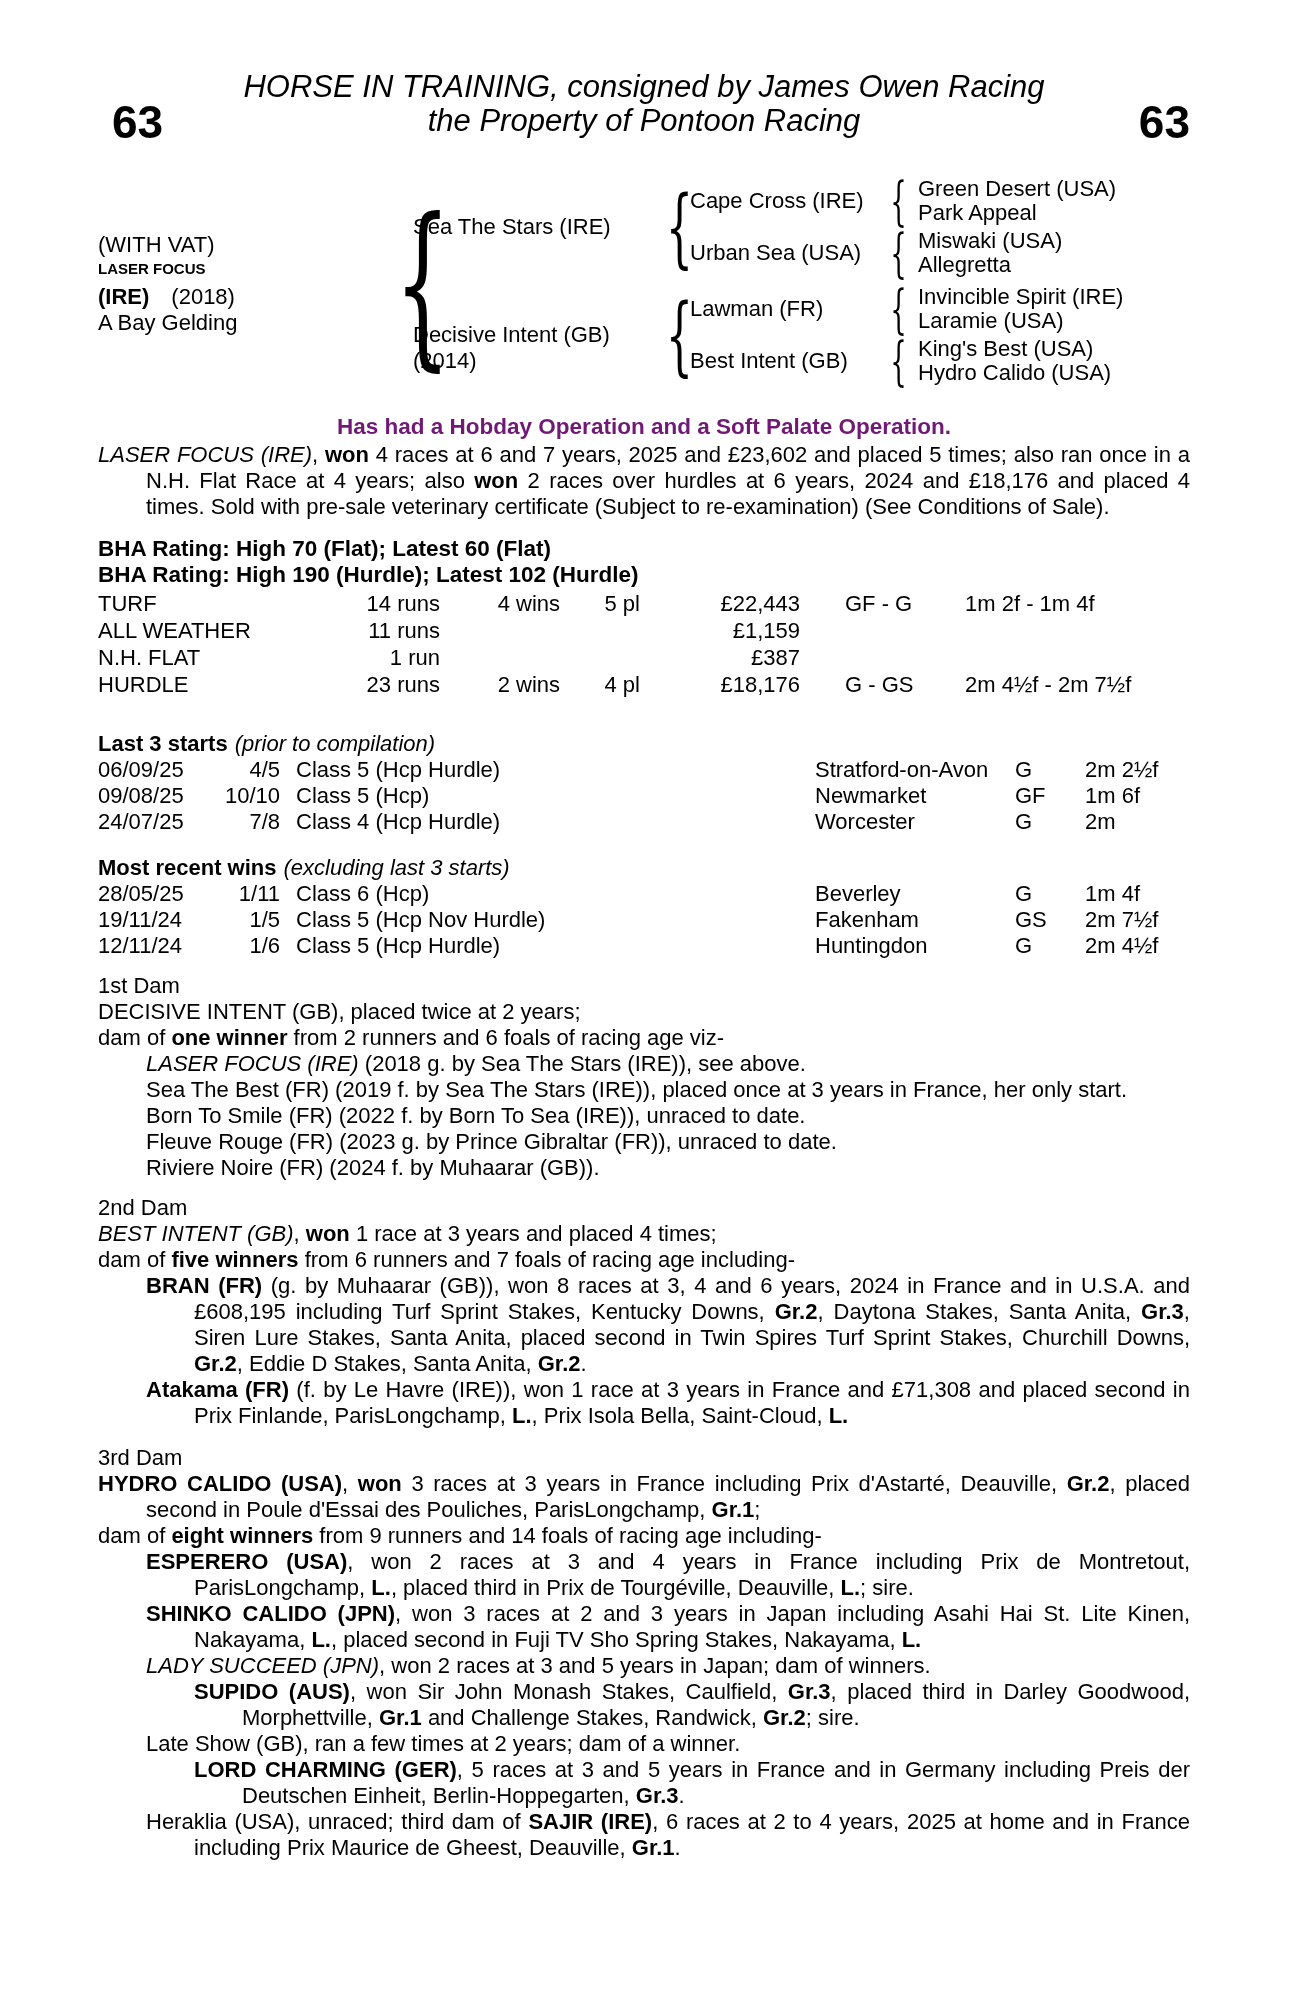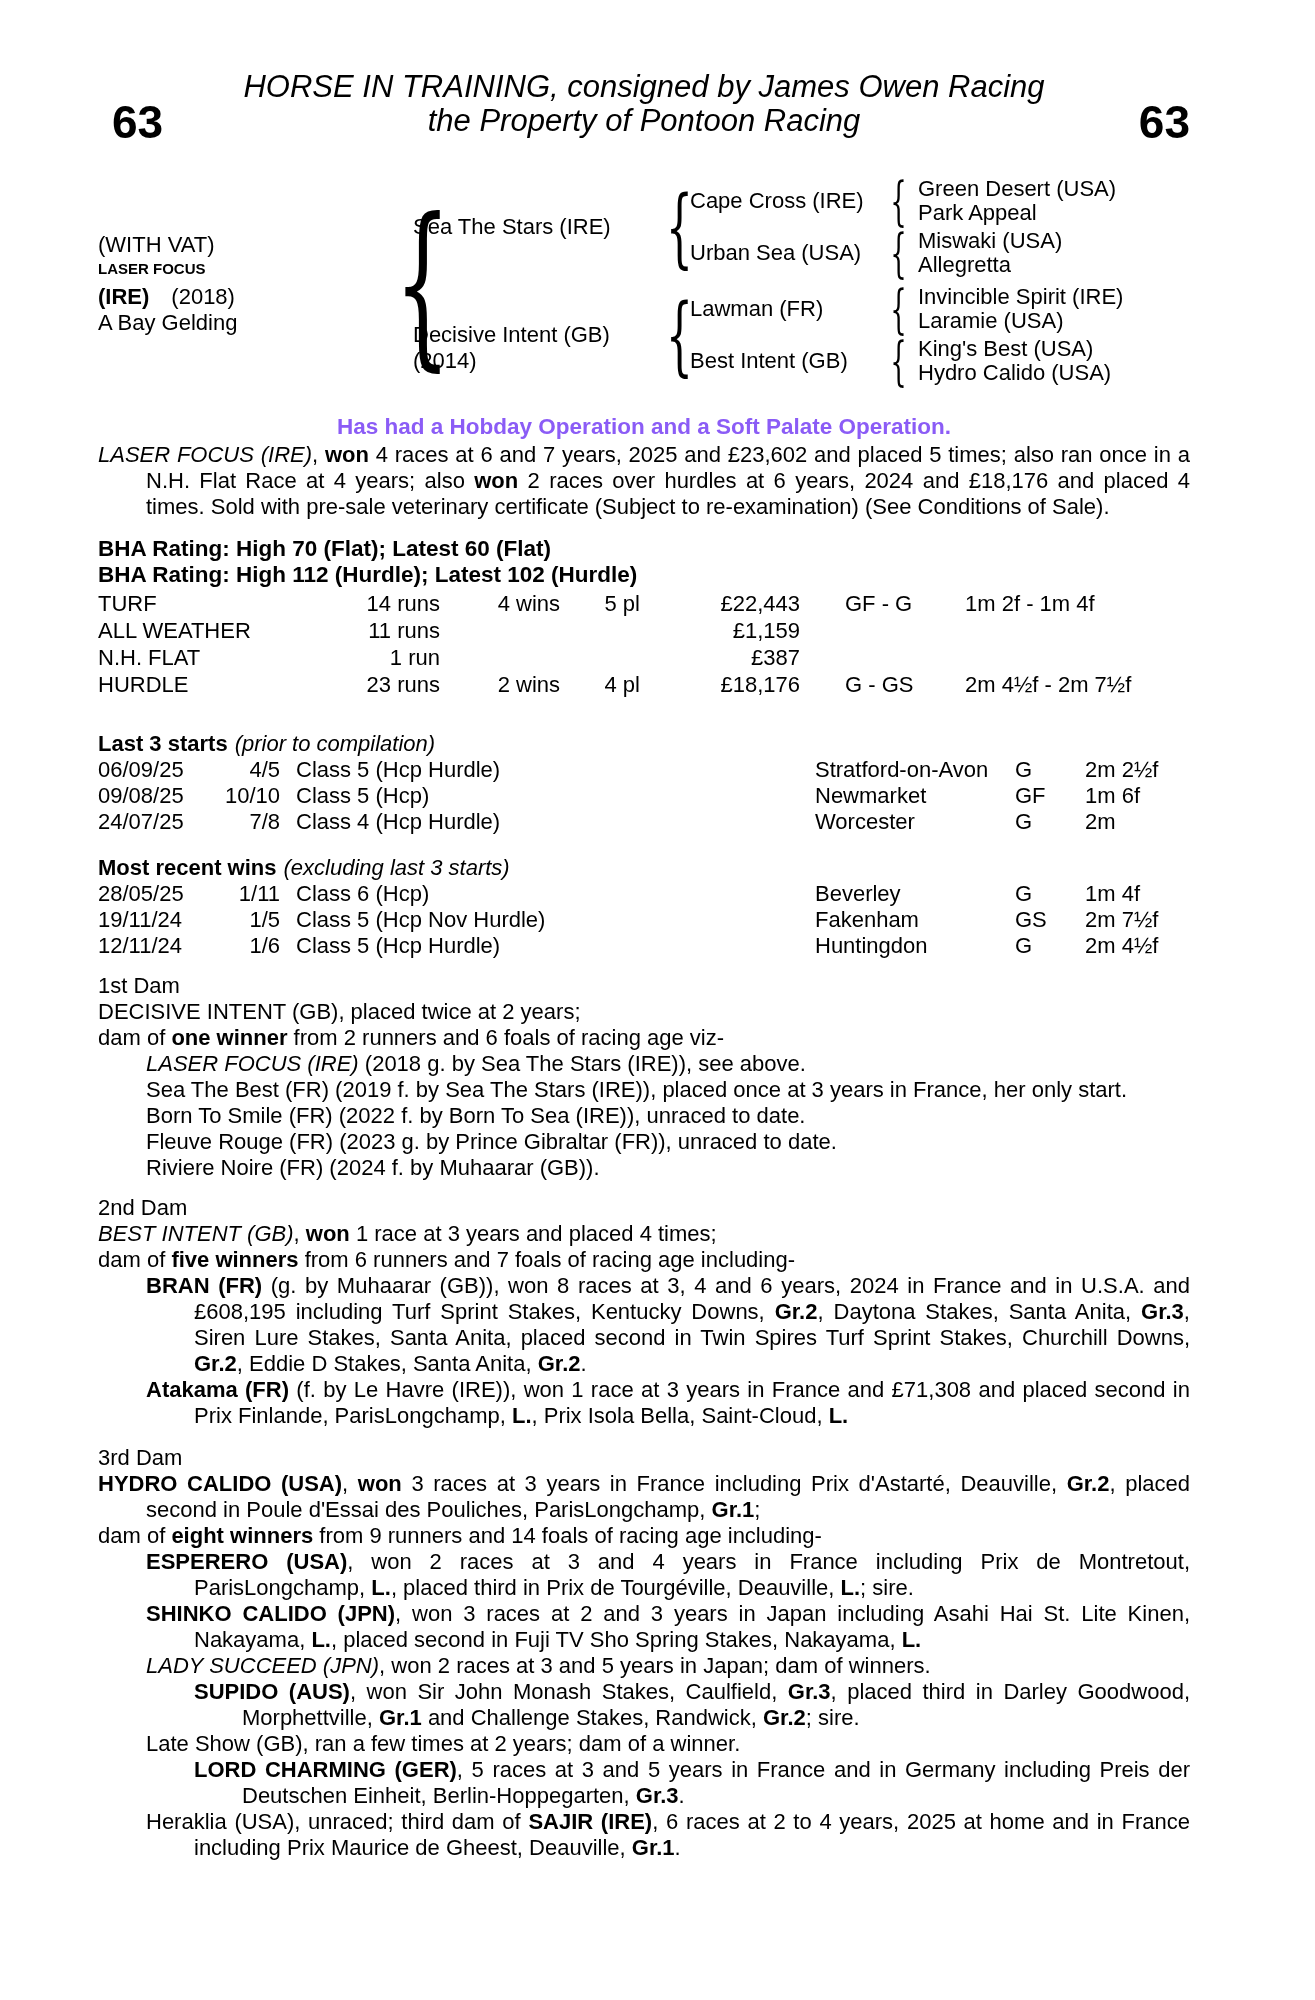--- a/index.html
+++ b/index.html
@@ -31,21 +31,21 @@
   .horse-name{font-size:15px;}
   .brace{
     position:absolute;font-family:"DejaVu Serif",serif;font-weight:400;color:#000;
     line-height:1;transform:translateY(-50%) scaleX(0.5);transform-origin:center;
   }
   .brace-big{font-size:178px;}
   .brace-mid{font-size:86px;}
   .brace-sm{font-size:52px;}
 
   
-  .notice{margin-top:2px;text-align:center;font-weight:700;font-size:22.5px;color:#8b5cf6;}
+  .notice{margin-top:2px;text-align:center;font-weight:700;font-size:22.5px;color:#701a75;}
   .record{margin-top:2px;}
 
   
   .rating{font-weight:700;font-size:22.5px;line-height:26px;}
   .rating-first{margin-top:16px;}
   .stats{margin-top:2px;}
   .srow{display:flex;line-height:27px;white-space:nowrap;}
   .s-label{width:230px;}
   .s-runs{width:112px;text-align:right;}
   .s-wins{width:120px;text-align:right;}
@@ -117,21 +117,21 @@
     <div class="ped-abs" style="left:820px;top:136px">Laramie (USA)</div>
     <div class="ped-abs" style="left:820px;top:164px">King's Best (USA)</div>
     <div class="ped-abs" style="left:820px;top:188px">Hydro Calido (USA)</div>
   </div>
 
   <div class="notice">Has had a Hobday Operation and a Soft Palate Operation.</div>
 
   <p class="record hang j"><span class="i">LASER FOCUS (IRE)</span><span>, </span><span class="b">won</span><span> 4 races at 6 and 7 years, 2025 and £23,602 and placed 5 times; also ran once in a N.H. Flat Race at 4 years; also </span><span class="b">won</span><span> 2 races over hurdles at 6 years, 2024 and £18,176 and placed 4 times. Sold with pre-sale veterinary certificate (Subject to re-examination) (See Conditions of Sale).</span></p>
 
   <div class="rating rating-first">BHA Rating: High 70 (Flat); Latest 60 (Flat)</div>
-  <div class="rating">BHA Rating: High 112 (Hurdle); Latest 102 (Hurdle)</div>
+  <div class="rating">BHA Rating: High 190 (Hurdle); Latest 102 (Hurdle)</div>
 
   <div class="stats">
     <div class="srow">
       <span class="s-label">TURF</span>
         <span class="s-runs">14 runs</span>
         <span class="s-wins">4 wins</span>
         <span class="s-pl">5 pl</span>
         <span class="s-money">£22,443</span>
         <span class="s-going">GF - G</span>
         <span class="s-dist">1m 2f - 1m 4f</span>

